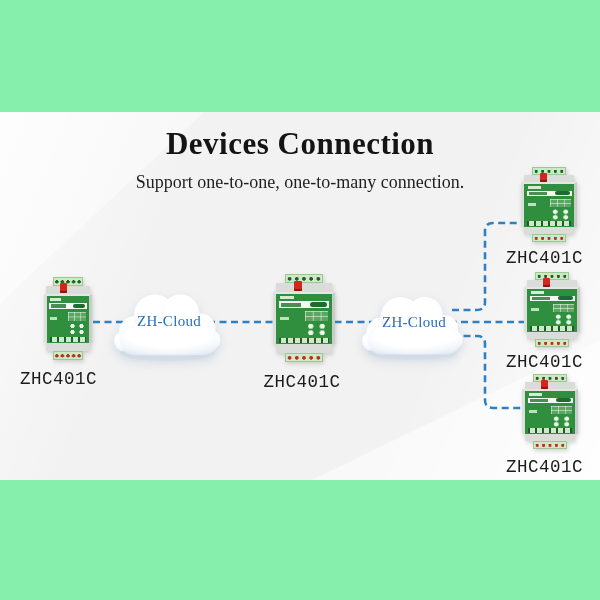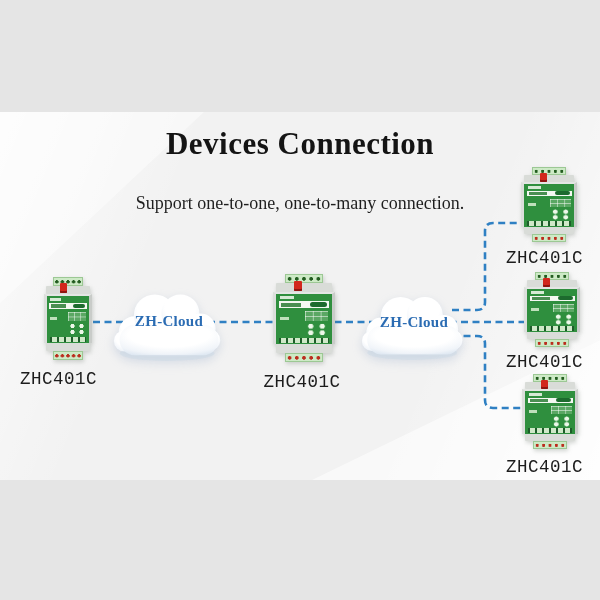--- a/index.html
+++ b/index.html
@@ -1,17 +1,17 @@
 <!DOCTYPE html>
 <html><head>
 <meta charset="utf-8">
 <style>
   html,body{margin:0;padding:0;background:#fff;}
   #stage{
-    position:relative;width:600px;height:600px;overflow:hidden;background:#e5e5e5;
+    position:relative;width:600px;height:600px;overflow:hidden;background:#86efac;
     font-family:"Liberation Serif","DejaVu Serif",serif;
   }
   
   .bg-band{
     position:absolute;left:0;top:112px;width:600px;height:368px;
     background:
       linear-gradient(112deg, rgba(255,255,255,.75) 0%, rgba(255,255,255,0) 28%),
       linear-gradient(292deg, rgba(255,255,255,.8) 0%, rgba(255,255,255,0) 30%),
       #f2f2f2;
   }
@@ -25,30 +25,30 @@
     background:rgba(255,255,255,.45);
     clip-path:polygon(0 0,34% 0,0 52%);
   }
   
   .title{
     position:absolute;left:0;top:126px;width:600px;text-align:center;
     font-size:31px;font-weight:bold;color:#141414;letter-spacing:.5px;
   }
   .subtitle{
     position:absolute;left:0;top:172px;width:600px;text-align:center;
-    font-size:18px;color:#1f1f1f;margin-top:21px;
+    font-size:18px;color:#1f1f1f;
   }
   
   svg.lines{position:absolute;left:0;top:0;z-index:1;}
   
   .cloud{position:absolute;z-index:2;filter:drop-shadow(0 4px 5px rgba(150,170,200,.35));}
   .cloud svg{position:absolute;left:0;top:0;width:100%;height:100%;}
   .cloud-label{
     position:absolute;left:0;top:40%;width:100%;text-align:center;
-    font-size:15px;font-weight:bold;color:#2b6cb3;letter-spacing:.3px;z-index:3;
+    font-size:15px;font-weight:normal;color:#2b6cb3;letter-spacing:.3px;z-index:3;
   }
   
   .device{position:absolute;z-index:3;display:flex;flex-direction:column;align-items:center;
     filter:drop-shadow(1.5px 2px 2px rgba(110,120,110,.30));}
   .term{width:62%;height:10%;background-color:#cdeac6;border:1px solid #9cc894;box-sizing:border-box;
     background-image:radial-gradient(circle at 50% 55%, #235d20 30%, rgba(0,0,0,0) 40%);
     background-size:20% 100%;}
   .term.red-dots{background-image:radial-gradient(circle at 50% 55%, #bb2d1e 30%, rgba(0,0,0,0) 40%);}
   .plate{position:relative;width:90%;height:9%;background:#d9dcd8;border-radius:1px;}
   .antenna{position:absolute;left:32%;top:-30%;width:15%;height:125%;background:#d2271d;

